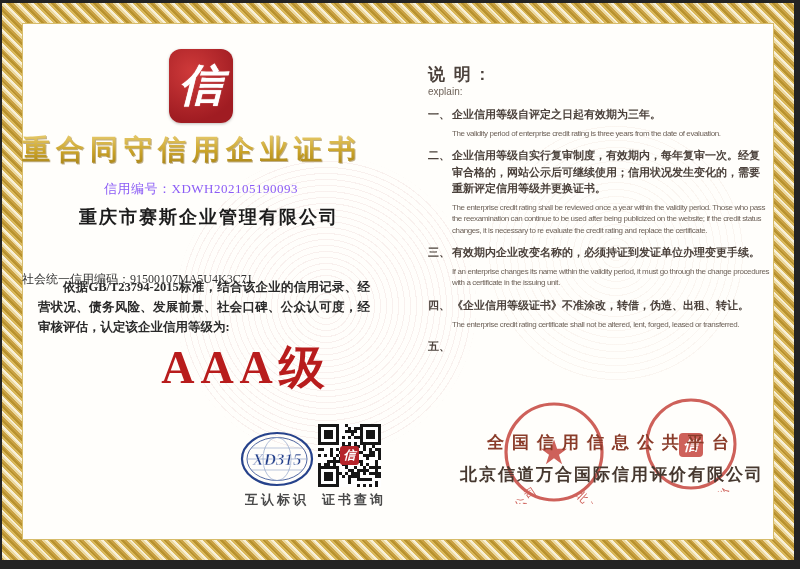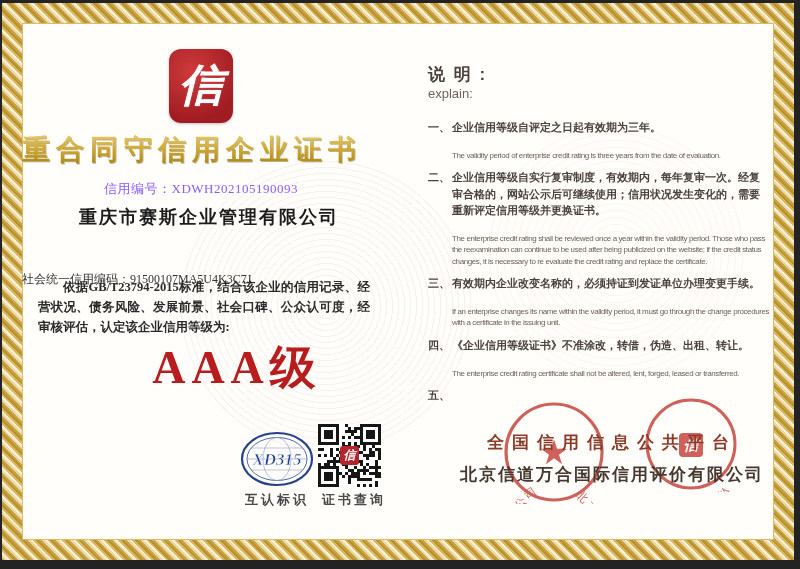--- a/index.html
+++ b/index.html
@@ -29,21 +29,21 @@
          -webkit-background-clip:text;background-clip:text;color:transparent;
          filter:drop-shadow(1px 1.5px 0 rgba(130,95,20,.5));}
   .creditno{position:absolute;left:0;top:157px;width:358px;text-align:center;
             font-size:13px;color:#8b5cf6;letter-spacing:.5px;}
   .company{position:absolute;left:8px;top:182px;width:358px;text-align:center;
            font-size:18px;font-weight:bold;color:#1c1c1c;letter-spacing:2px;}
   .uscc{position:absolute;left:0;top:248px;width:358px;
         font-size:12px;color:#333;}
   .para{position:absolute;left:16px;top:254px;width:332px;font-size:12.5px;font-weight:bold;
         color:#2a2a2a;line-height:1.6;text-indent:2em;text-align:justify;}
-  .grade{position:absolute;left:0;top:314px;width:358px;text-align:center;
+  .grade{position:absolute;left:9px;top:314px;width:358px;text-align:center;
          font-size:46px;font-weight:bold;color:#b81c1c;letter-spacing:6px;padding-left:36px;}
   .inforows{position:absolute;left:22px;top:403px;font-family:"Liberation Sans","DejaVu Sans",sans-serif;
             font-size:14px;font-weight:bold;color:#3a3a3a;line-height:26px;white-space:nowrap;}
   .inforow .lbl{letter-spacing:1px;}
   .inforow.sub{padding-left:72px;}
   
   .xd315{position:absolute;left:218px;top:408px;width:74px;height:56px;}
   .xd315 svg{display:block;}
   .badge-label{position:absolute;width:80px;text-align:center;
                font-family:"Liberation Sans","DejaVu Sans",sans-serif;
@@ -55,25 +55,25 @@
       background:#fff;}
   .qr .c{width:3px;height:3px;}
   .qr .on{background:#161616;}
   .qr-center{position:absolute;left:318px;top:423px;width:19px;height:19px;border-radius:3px;
              background:#b5242a;color:#fff;font-size:12px;font-weight:bold;
              display:flex;align-items:center;justify-content:center;font-style:italic;}
   
   .rightcol{position:absolute;left:406px;top:40px;width:342px;
             font-family:"Liberation Sans","DejaVu Sans",sans-serif;}
   .exp-head{font-size:17px;font-weight:bold;color:#4c423c;letter-spacing:2px;}
-  .exp-head-en{font-size:13px;color:#6e6259;margin-bottom:18px;}
+  .exp-head-en{font-size:10px;color:#6e6259;margin-bottom:9px;}
   .exp-item{display:flex;margin-bottom:8px;}
   .exp-item .num{flex:0 0 24px;font-size:11px;font-weight:bold;color:#4c423c;line-height:1.5;}
   .exp-item .cn{font-size:11px;font-weight:bold;color:#4c423c;line-height:1.5;}
-  .exp-item .en{font-size:8px;color:#6e6259;line-height:1.45;letter-spacing:-0.4px;margin-top:14px;}
+  .exp-item .en{font-size:8px;color:#6e6259;line-height:1.45;letter-spacing:-0.4px;margin-top:5px;}
   
   .seal{position:absolute;opacity:.8;}
   .seal-left{left:480px;top:377px;}
   .seal-right{left:621px;top:373px;}
   .issuer-line{position:absolute;left:420px;width:340px;text-align:center;white-space:nowrap;z-index:3;}
   .platform{top:408px;font-size:17px;font-weight:bold;color:#8a3c2a;letter-spacing:8px;}
   .issuer-co{top:440px;font-size:17px;font-weight:bold;color:#46382f;letter-spacing:2px;}
 </style>
 </head>
 <body>

